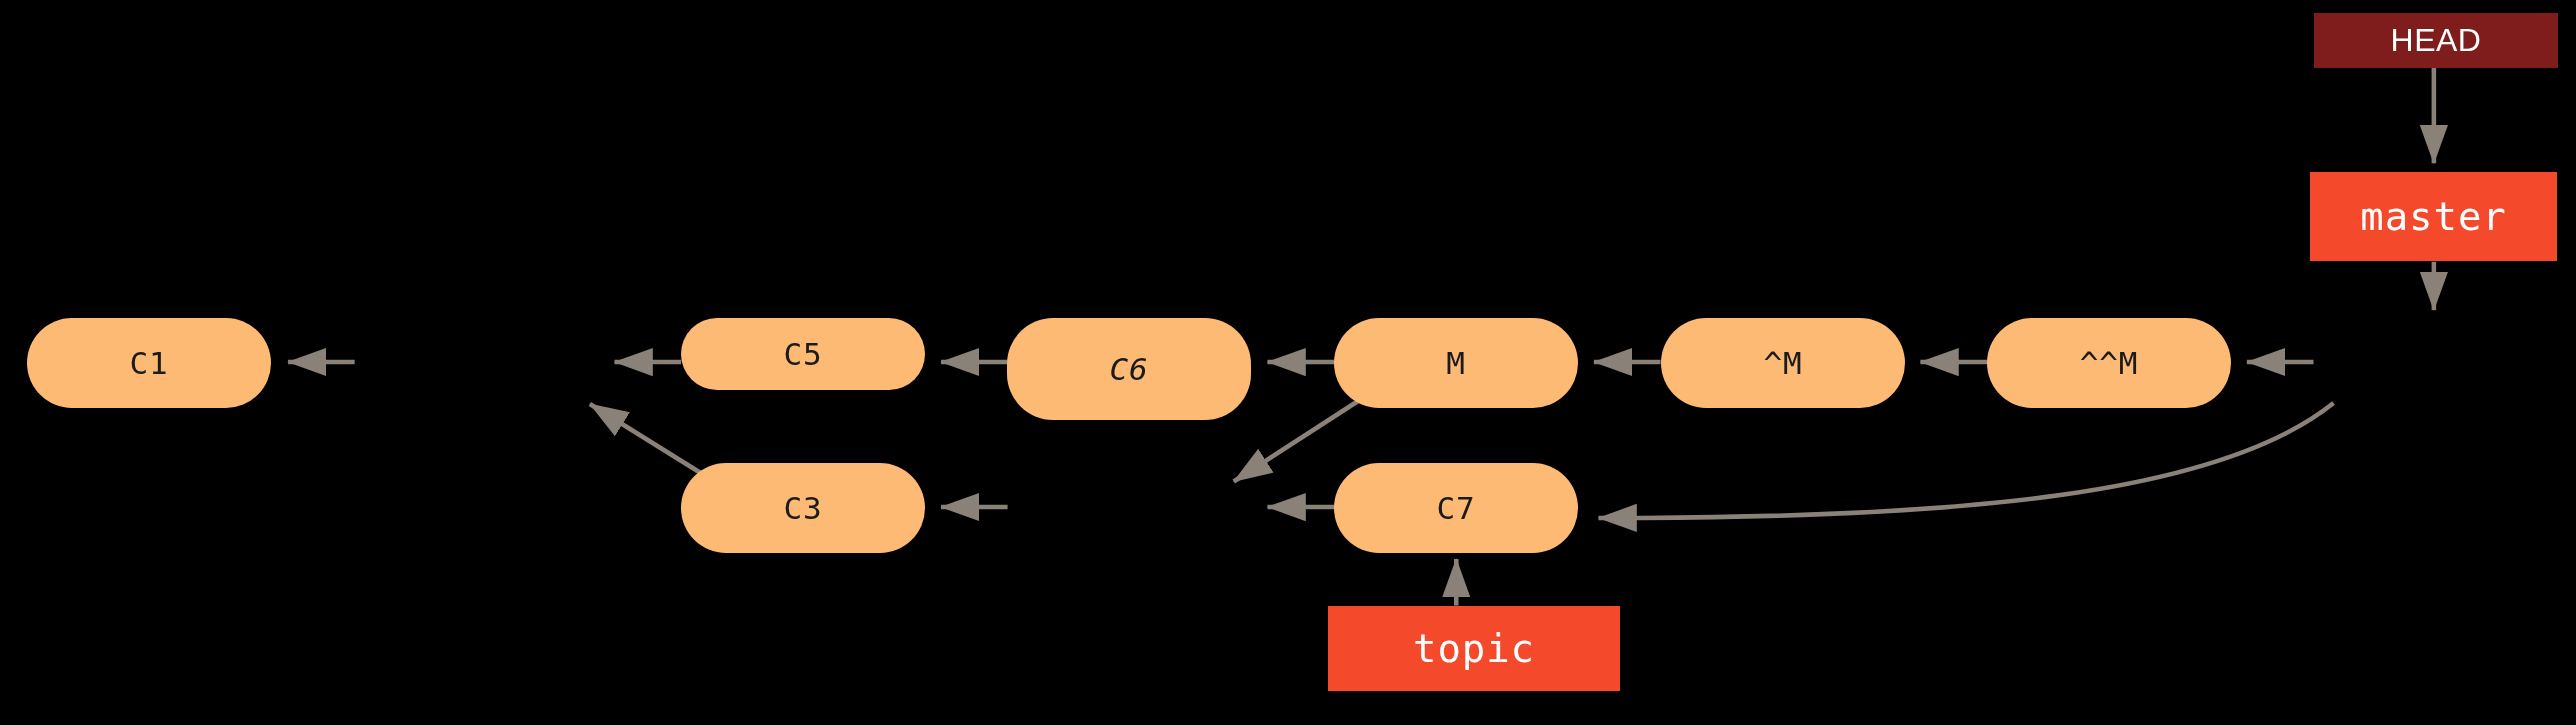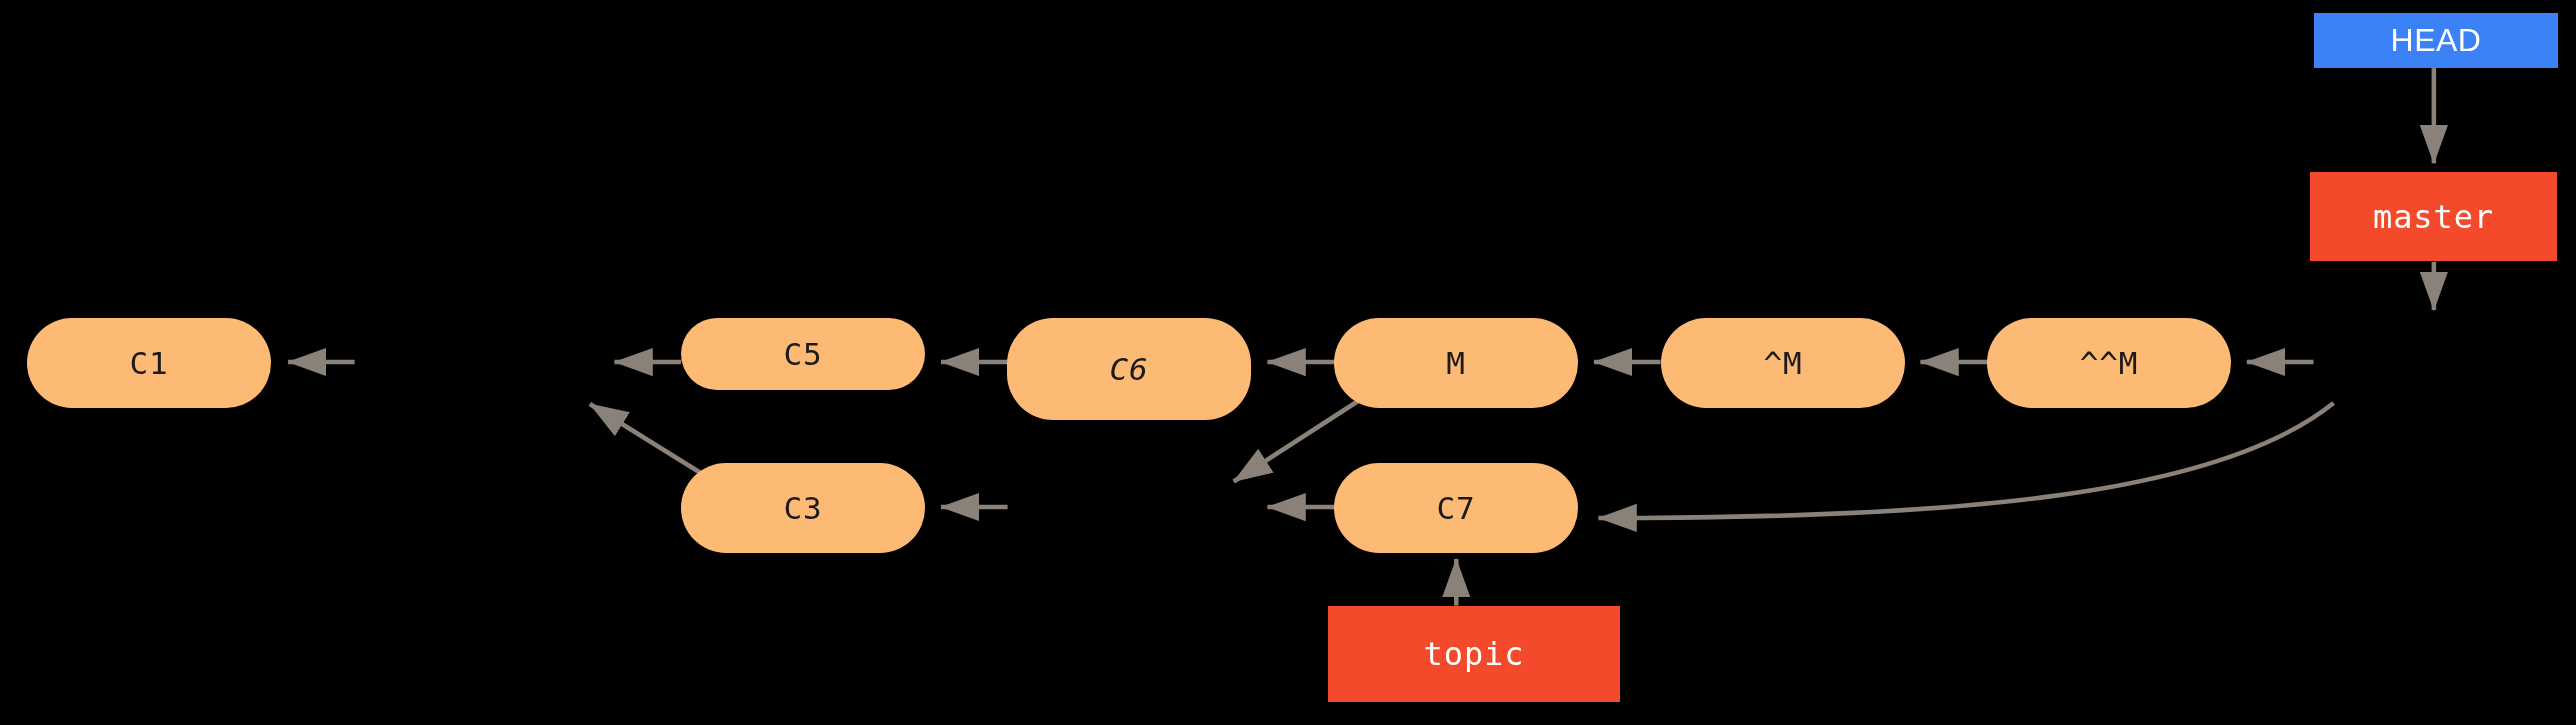--- a/index.html
+++ b/index.html
@@ -46,25 +46,25 @@
     display: flex;
     align-items: center;
     justify-content: center;
     color: #ffffff;
     line-height: 1;
     box-sizing: border-box;
   }
   .refbox.branch {
     background: #f4492a;
     font-family: "DejaVu Sans Mono", monospace;
-    font-size: 32px;
+    font-size: 39px;
     letter-spacing: 0.9px;
   }
   .refbox.head {
-    background: #3b82f6;
+    background: #7f1d1d;
     font-family: "Liberation Sans", sans-serif;
     font-size: 32px;
     letter-spacing: 0.5px;
   }
 </style>
 </head>
 <body>
 
 <div id="stage">
 
@@ -123,18 +123,18 @@
   <div class="commit" style="left:1334px;top:463px;width:244px;height:90px;">
     <span>C7</span>
   </div>
 
   <div class="refbox head" style="left:2314px;top:12.8px;width:244px;height:55px;">
     <span>HEAD</span>
   </div>
   <div class="refbox branch" style="left:2310px;top:172px;width:247px;height:89px;">
     <span>master</span>
   </div>
-  <div class="refbox branch" style="left:1328px;top:606px;width:292px;height:96px;">
+  <div class="refbox branch" style="left:1328px;top:606px;width:292px;height:85px;">
     <span>topic</span>
   </div>
 
 </div>
 
 
 </body></html>

